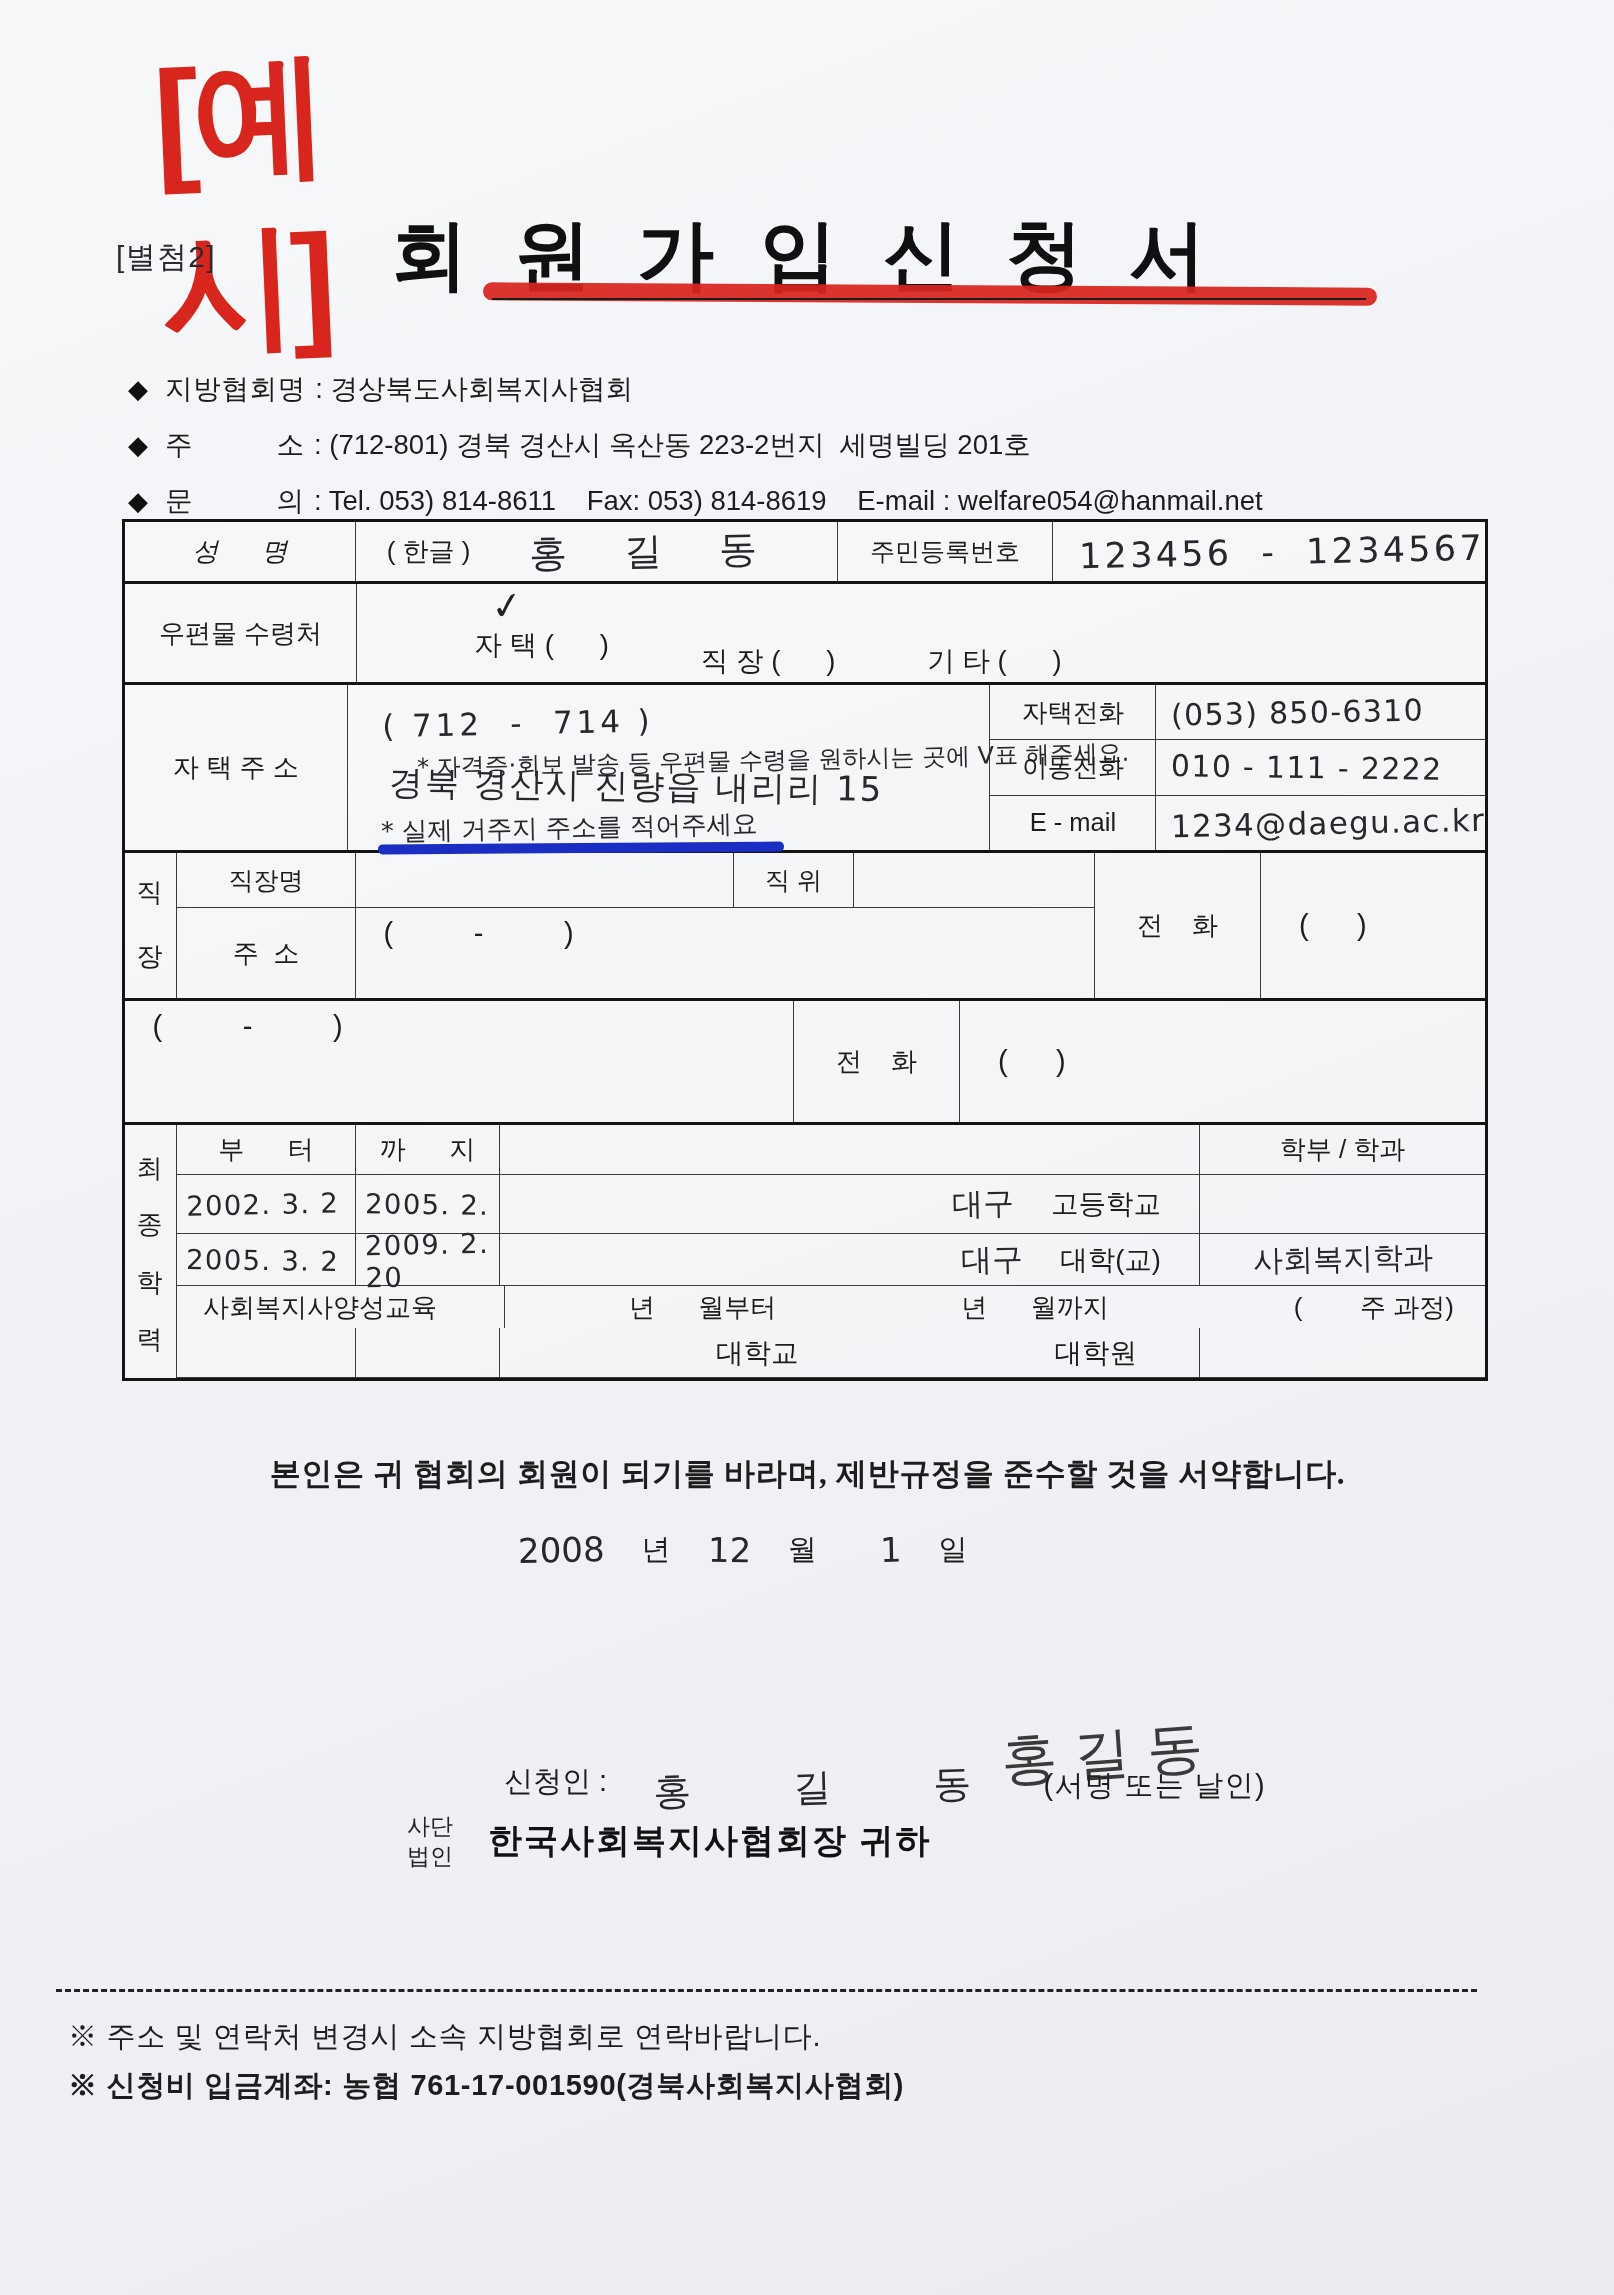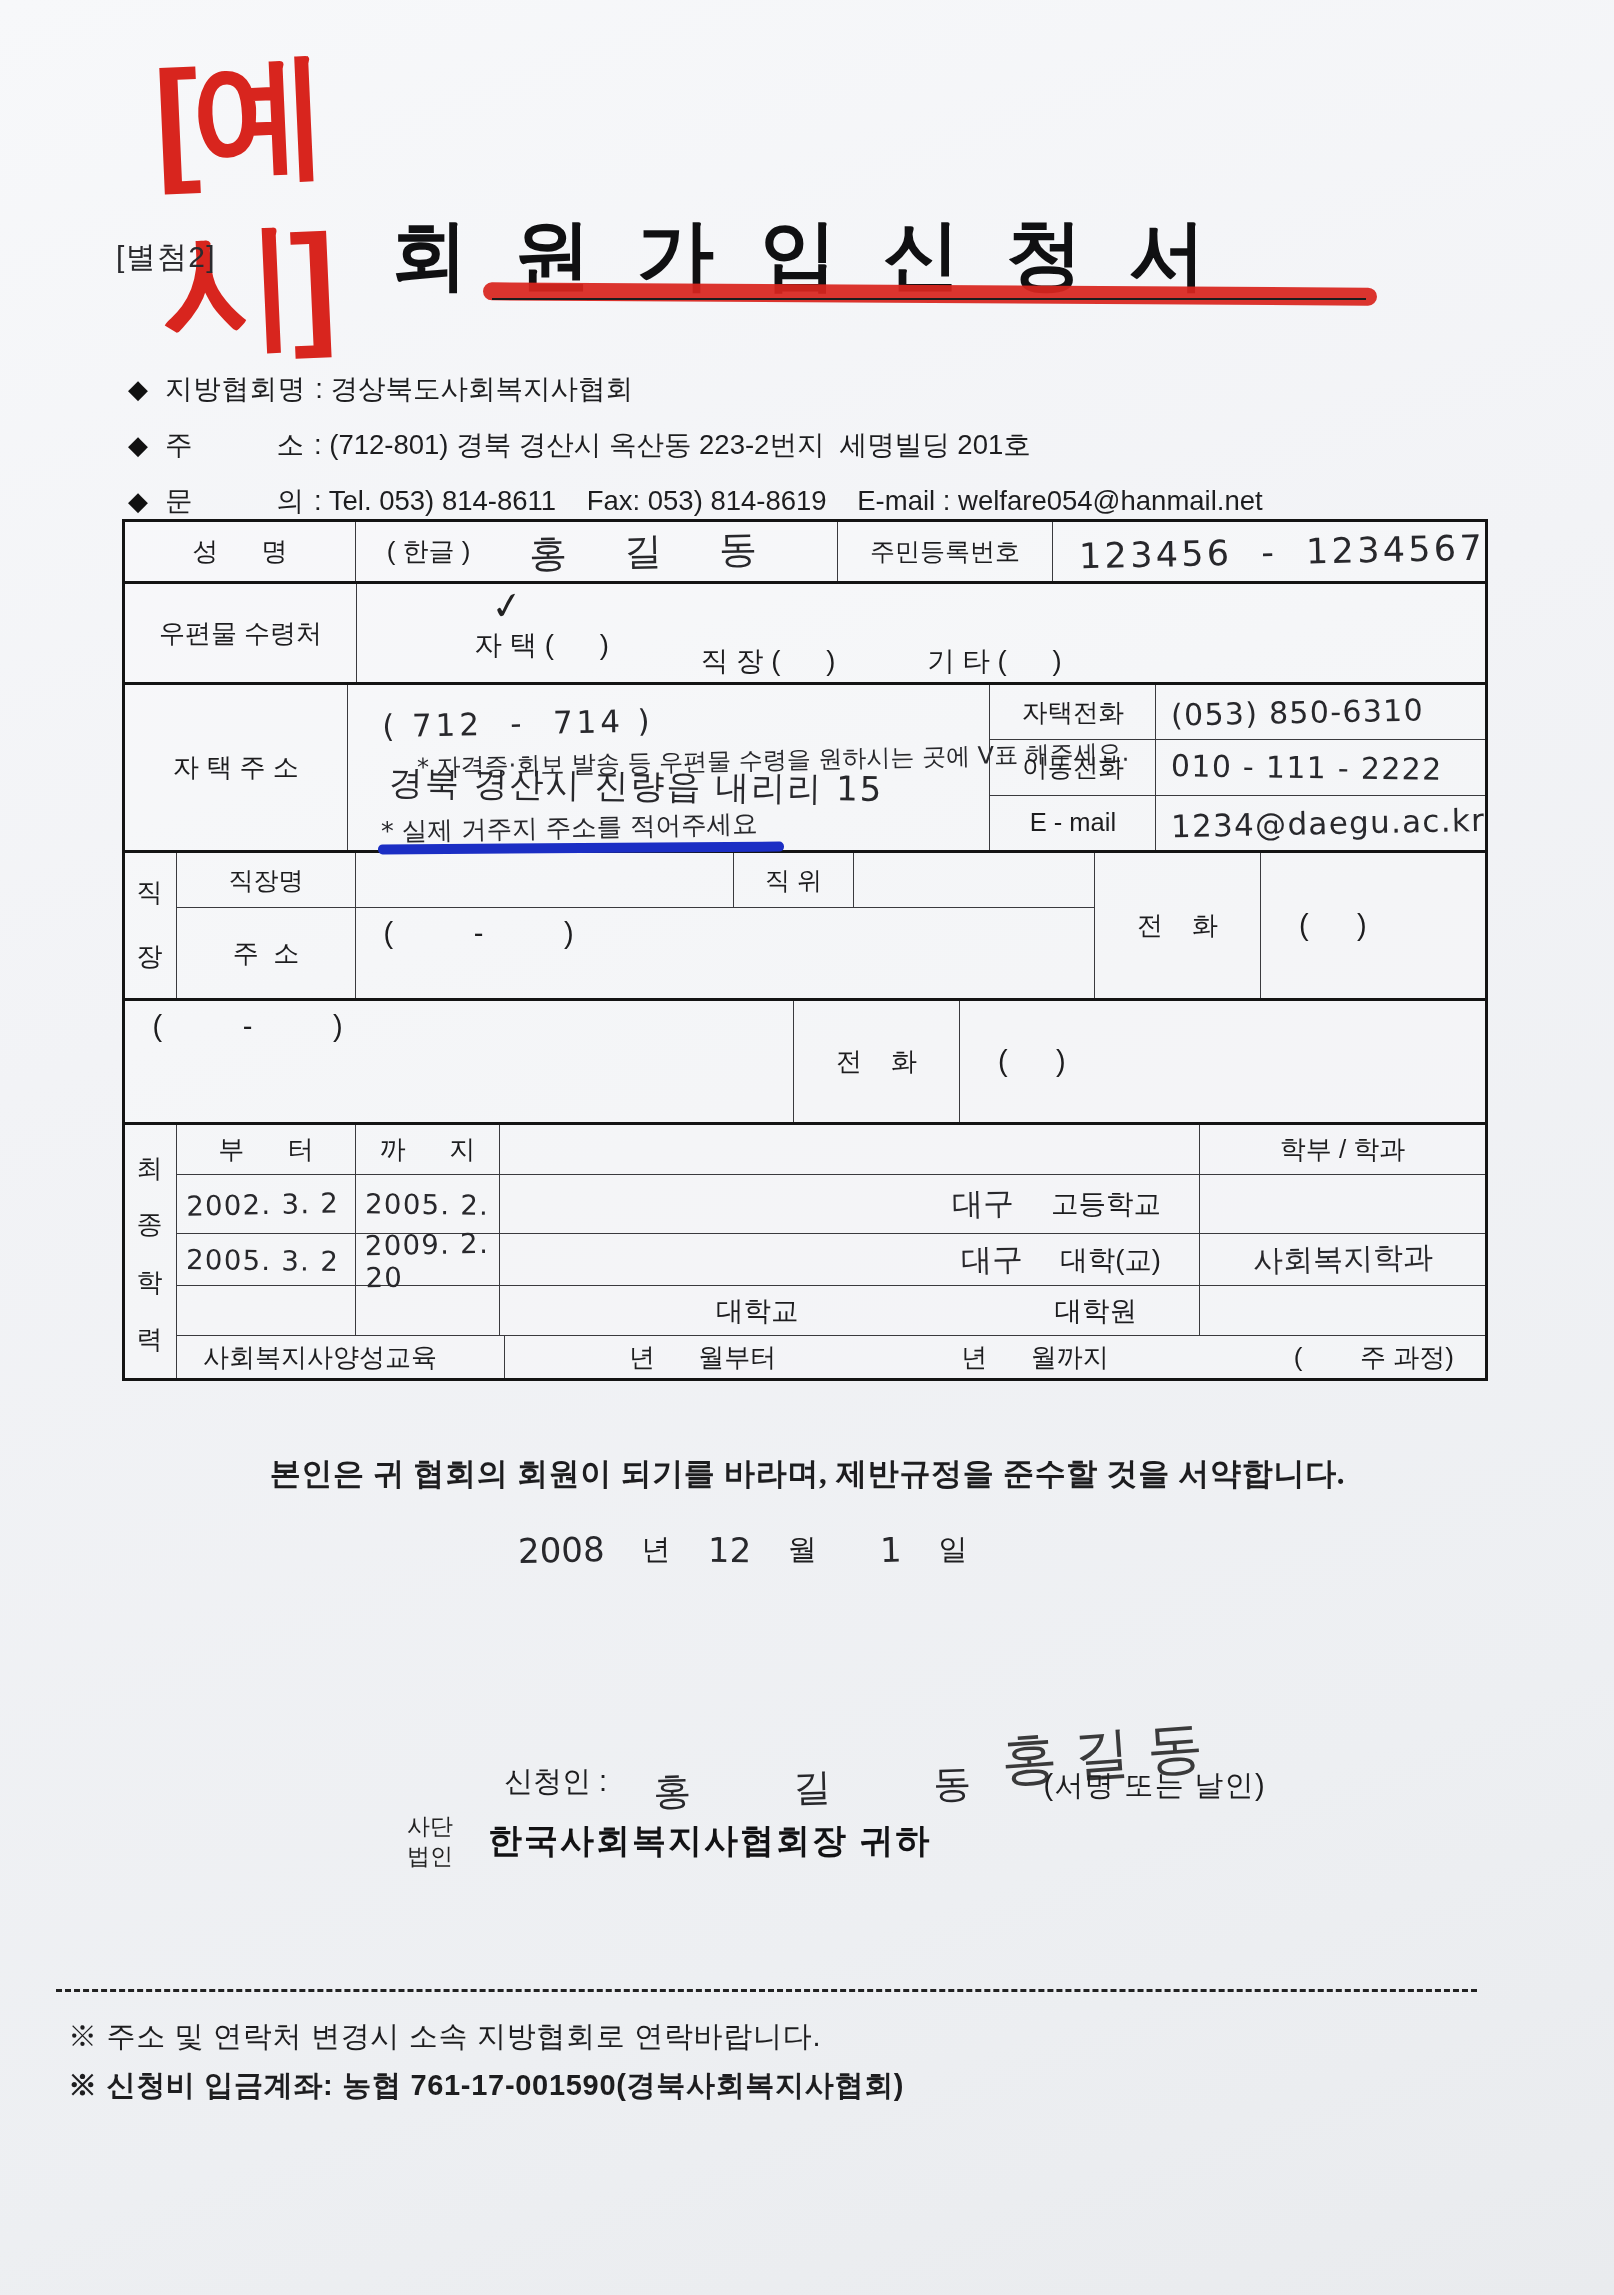--- a/index.html
+++ b/index.html
@@ -166,21 +166,21 @@
   <div class="info-row">
     <span class="bullet">◆</span>
     <span class="info-label pre">문          의</span>
     <span class="info-value pre">: Tel. 053) 814-8611    Fax: 053) 814-8619    E-mail : welfare054@hanmail.net</span>
   </div>
 </div>
 
 <div class="abs ftable">
 
   <div class="frow r-name thick-b">
-    <div class="cell cc vline" style="width:232px;">
+    <div class="cell cc vline" style="width:232px;font-style:italic;">
       <span class="lbl pre">성      명</span>
     </div>
     <div class="cell vline" style="width:485px;display:flex;align-items:center;padding-left:31px;gap:59px;">
       <span class="lbl pre">( 한글 )</span>
       <span class="hw hw-name pre">홍   길   동</span>
     </div>
     <div class="cell cc vline" style="width:216px;">
       <span class="lbl" style="font-size:25px;">주민등록번호</span>
     </div>
     <div class="cell" style="flex:1;display:flex;align-items:center;padding-left:26px;">
@@ -329,41 +329,41 @@
         <div class="vline ec3">
           <div class="school-line">
             <span class="hw hw-city">대구</span>
             <span class="school-print">대학(교)</span>
           </div>
         </div>
         <div class="ec4 cc">
           <span class="hw" style="font-size:30px;">사회복지학과</span>
         </div>
       </div>
+      <div class="edu-row er4">
+        <div class="train-label">
+            <span>사회복지사양성교육</span>
+          </div>
+        <div class="train-rest">
+          <span class="pre">년      월부터</span>
+          <span class="pre">년      월까지</span>
+          <span class="pre">(        주 과정)</span>
+        </div>
+      </div>
       <div class="edu-row er3 thin-b">
         <div class="vline ec1"></div>
         <div class="vline ec2"></div>
         <div class="vline ec3">
           <div class="univ-line">
             <span>대학교</span>
             <span>대학원</span>
           </div>
         </div>
         <div class="ec4"></div>
       </div>
-      <div class="edu-row er4">
-        <div class="train-label">
-            <span>사회복지사양성교육</span>
-          </div>
-        <div class="train-rest">
-          <span class="pre">년      월부터</span>
-          <span class="pre">년      월까지</span>
-          <span class="pre">(        주 과정)</span>
-        </div>
-      </div>
     </div>
   </div>
 </div>
 
 <div class="abs pledge">본인은 귀 협회의 회원이 되기를 바라며, 제반규정을 준수할 것을 서약합니다.</div>
 
 <div class="abs dateline">
   <span class="hw hw-dnum">2008</span>
   <span>년</span>
   <span class="hw hw2 hw-dnum">12</span>

